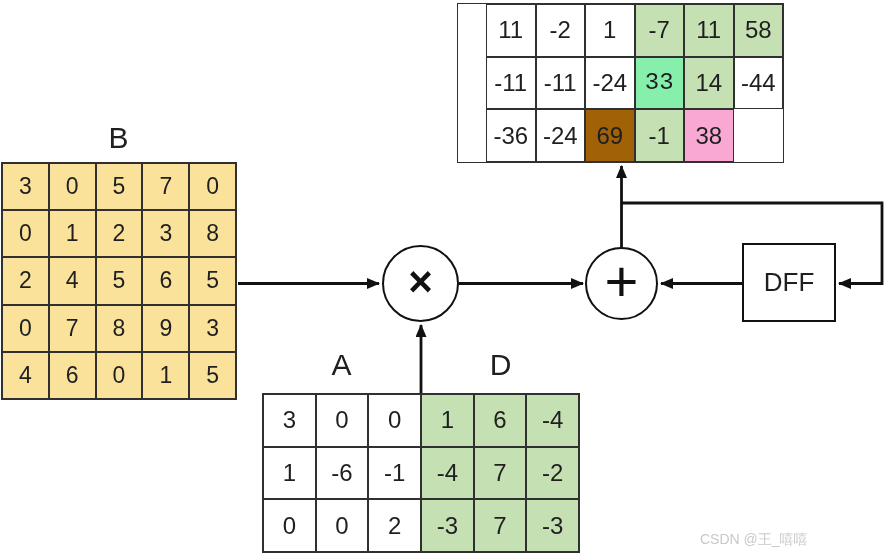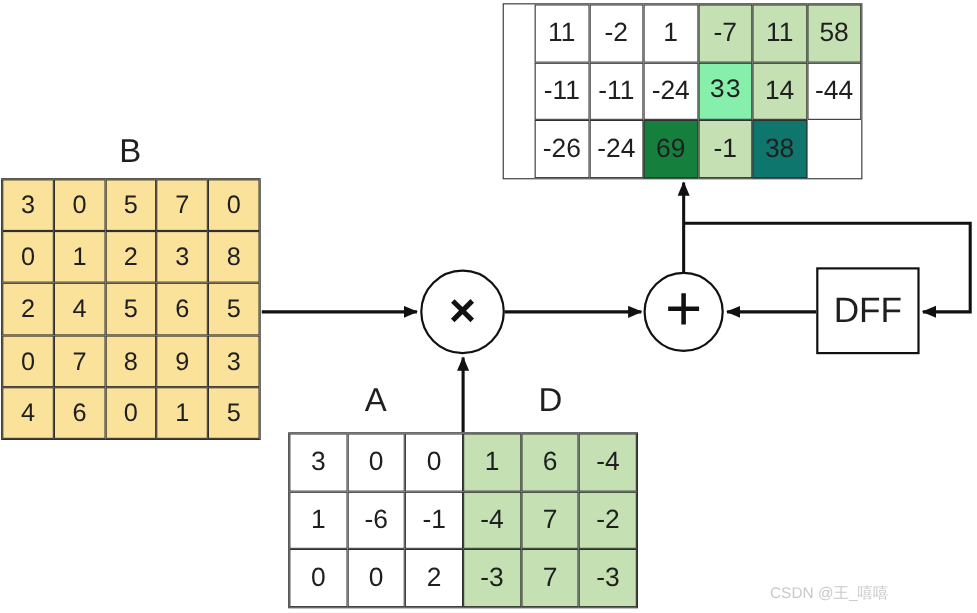--- a/index.html
+++ b/index.html
@@ -63,21 +63,21 @@
 
   #dff-box {
     position: absolute;
     left: 742px; top: 243px; width: 94px; height: 79px;
     border: 2.5px solid #111111;
     box-sizing: border-box;
     background: #ffffff;
     display: flex;
     align-items: center;
     justify-content: center;
-    font-size: 32px;
+    font-size: 26px;
     color: #1f1f1f;
   }
 
   #watermark {
     position: absolute;
     left: 700px; top: 531px; width: 182px;
     text-align: left;
     font-size: 14px;
     color: #c9c9c9;
   }
@@ -111,25 +111,25 @@
       <div class="cell" style="background: rgb(255, 255, 255);">1</div>
       <div class="cell" style="background: rgb(197, 224, 179);">-7</div>
       <div class="cell" style="background: rgb(197, 224, 179);">11</div>
       <div class="cell" style="background: rgb(197, 224, 179);">58</div>
       <div class="cell" style="background: rgb(255, 255, 255);">-11</div>
       <div class="cell" style="background: rgb(255, 255, 255);">-11</div>
       <div class="cell" style="background: rgb(255, 255, 255);">-24</div>
       <div class="cell" style="background: #86efac; font-family: Liberation Mono, monospace;">33</div>
       <div class="cell" style="background: rgb(197, 224, 179);">14</div>
       <div class="cell" style="background: rgb(255, 255, 255);">-44</div>
-      <div class="cell" style="background: rgb(255, 255, 255);">-26</div>
+      <div class="cell" style="background: rgb(255, 255, 255);">-36</div>
       <div class="cell" style="background: rgb(255, 255, 255);">-24</div>
-      <div class="cell" style="background: #15803d;">69</div>
+      <div class="cell" style="background: #a16207;">69</div>
       <div class="cell" style="background: rgb(197, 224, 179);">-1</div>
-      <div class="cell" style="background: #0f766e;">38</div>
+      <div class="cell" style="background: #f9a8d4;">38</div>
     </div>
   <div class="matrix" id="matrix-b" style="grid-template-columns: repeat(5, 1fr); grid-template-rows: repeat(5, 1fr);">
       <div class="cell" style="background: rgb(250, 226, 155);">3</div>
       <div class="cell" style="background: rgb(250, 226, 155);">0</div>
       <div class="cell" style="background: rgb(250, 226, 155);">5</div>
       <div class="cell" style="background: rgb(250, 226, 155);">7</div>
       <div class="cell" style="background: rgb(250, 226, 155);">0</div>
       <div class="cell" style="background: rgb(250, 226, 155);">0</div>
       <div class="cell" style="background: rgb(250, 226, 155);">1</div>
       <div class="cell" style="background: rgb(250, 226, 155);">2</div>

